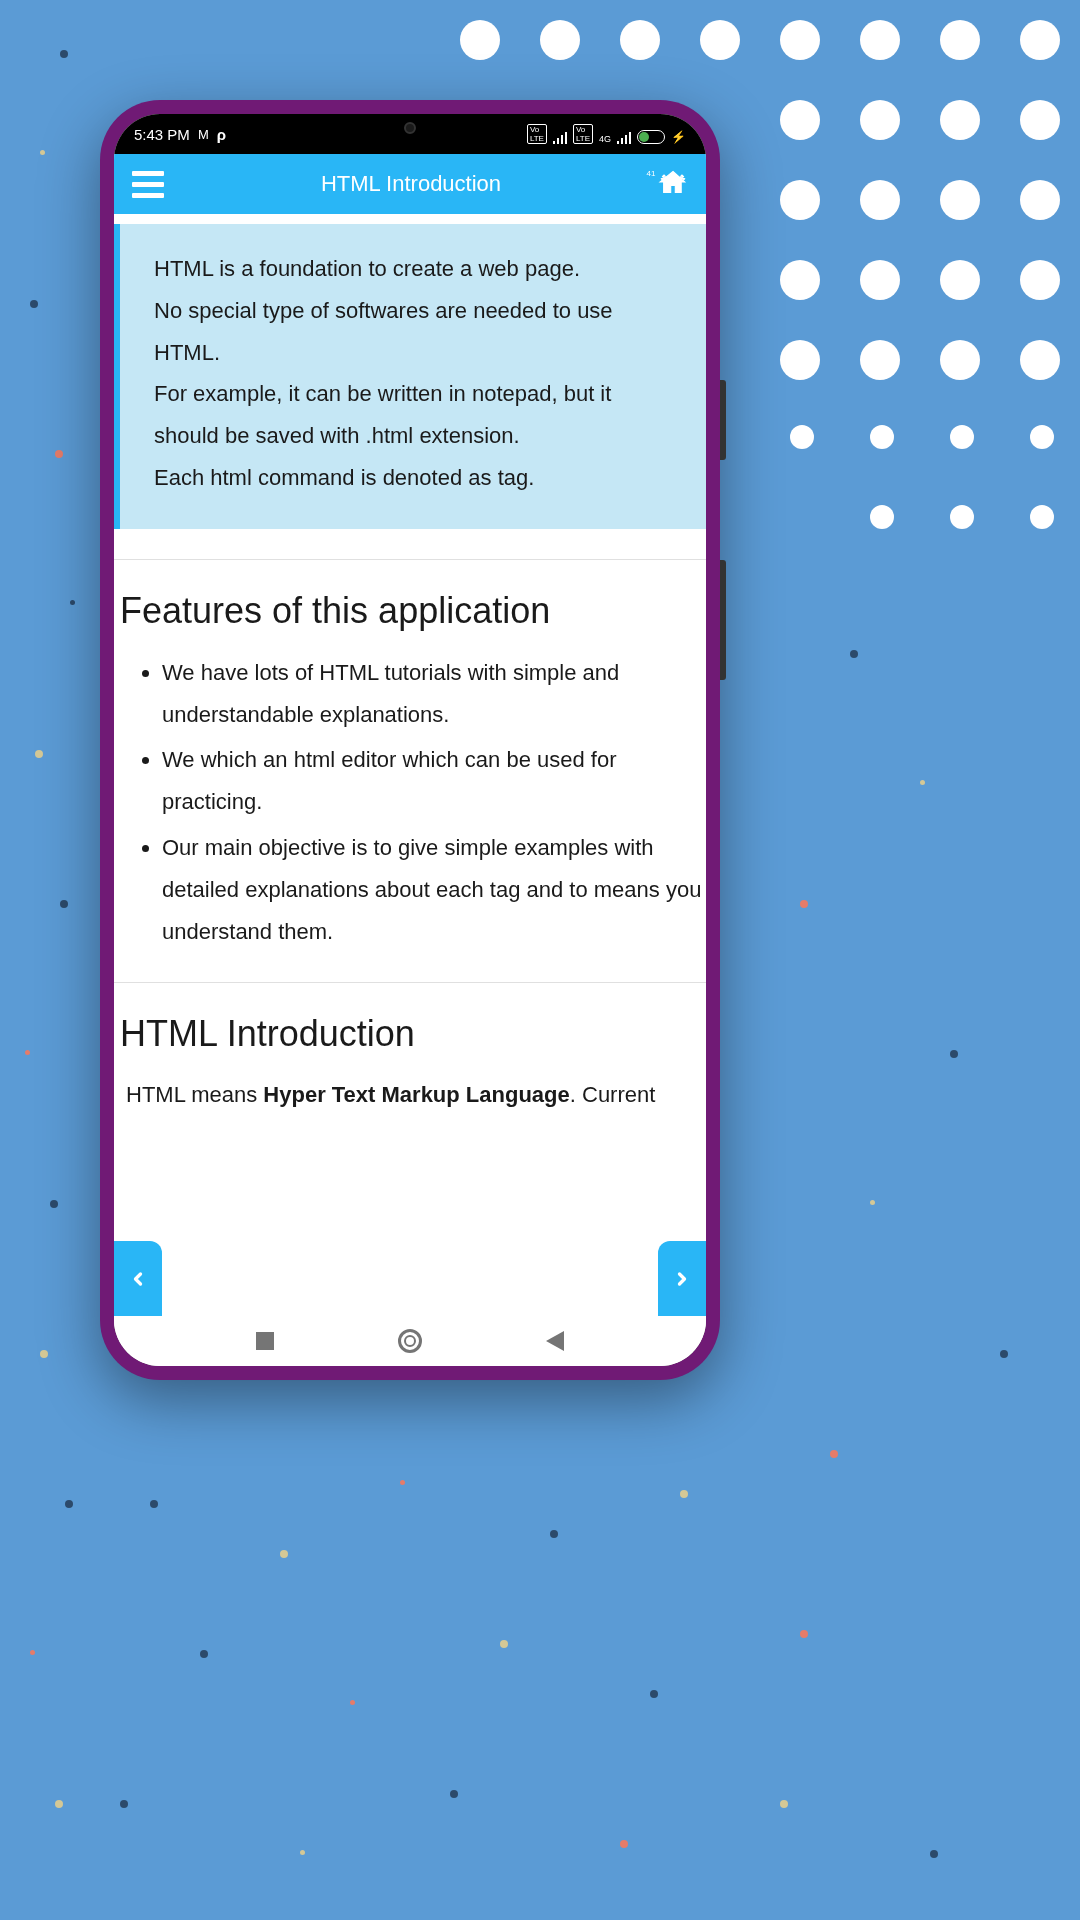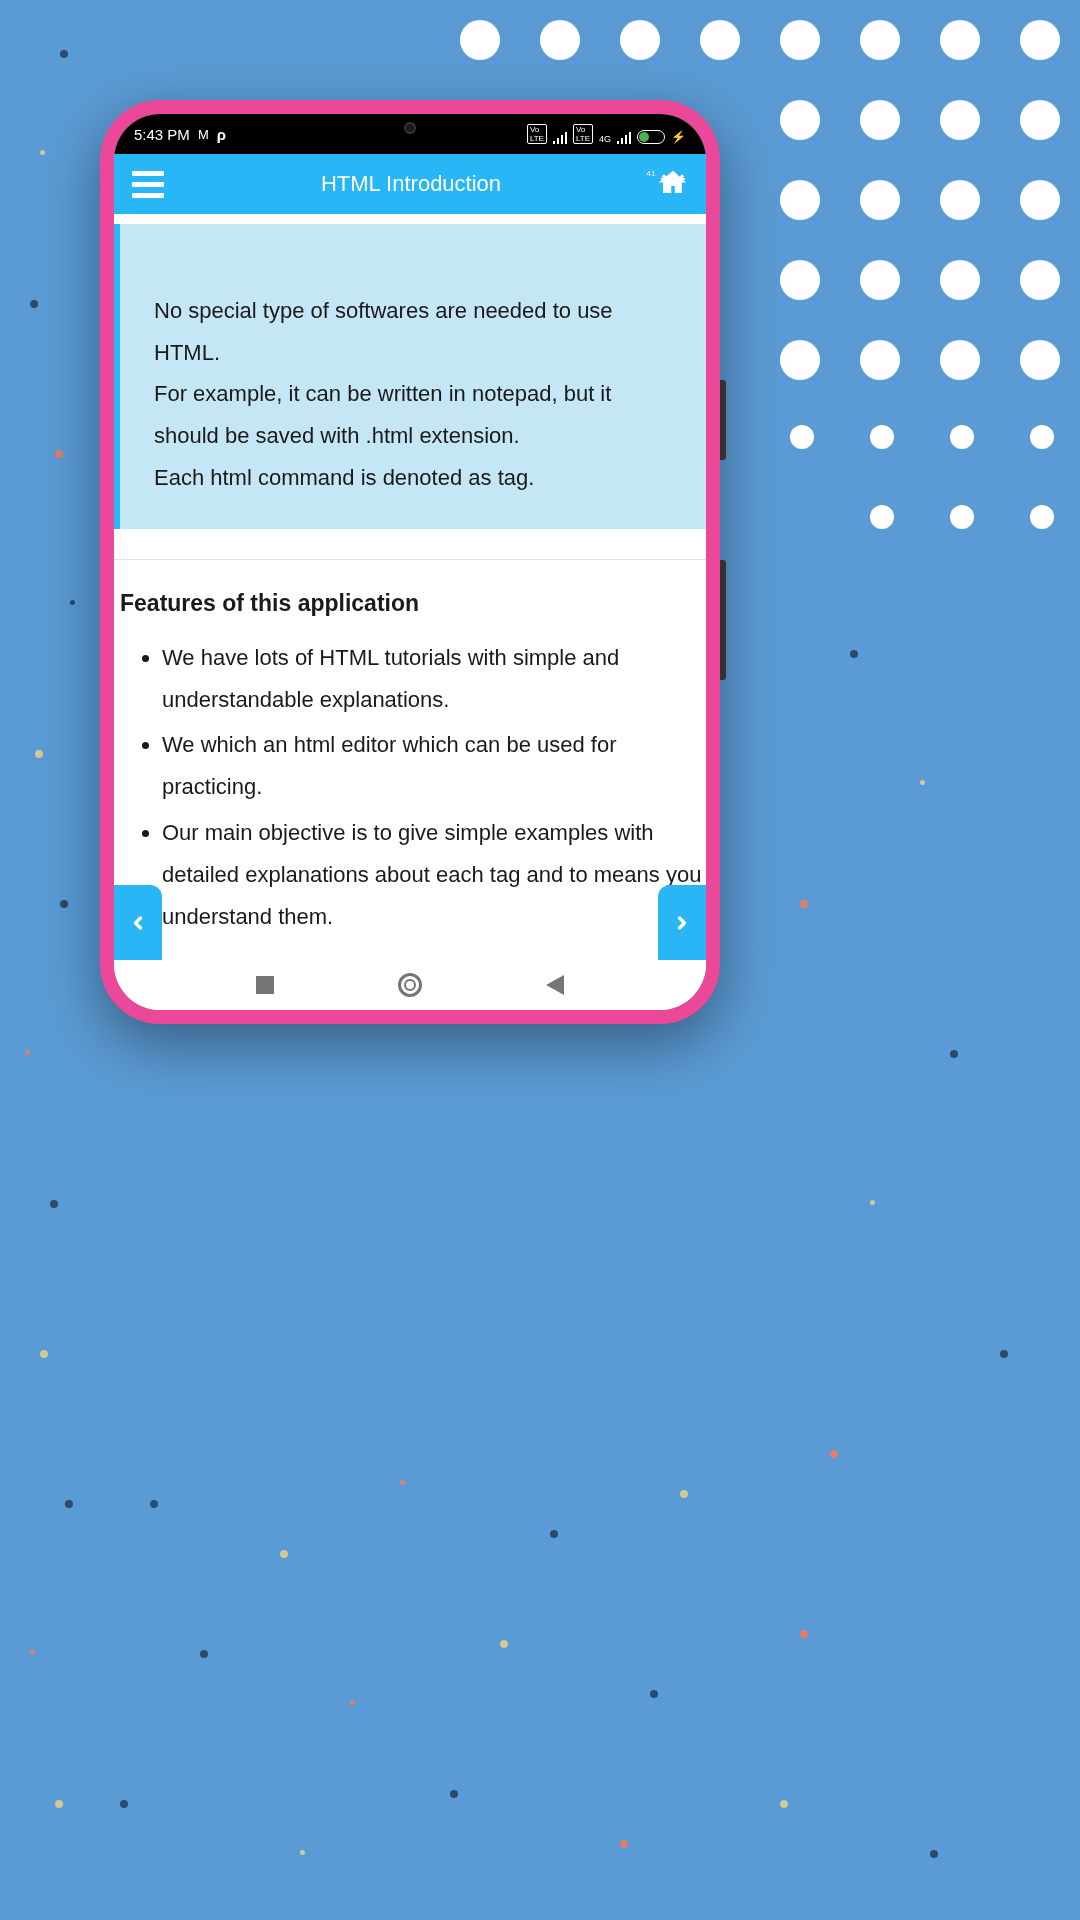--- a/index.html
+++ b/index.html
@@ -21,22 +21,22 @@
   .bg-dot.white-med { width: 24px; height: 24px; background: #fff; }
   .bg-dot.small { width: 8px; height: 8px; }
   .bg-dot.tiny { width: 5px; height: 5px; }
   
   
   .phone-frame {
     position: absolute;
     left: 100px;
     top: 100px;
     width: 620px;
-    height: 924px;
-    background: #ec4899;
+    height: 1280px;
+    background: #701a75;
     border-radius: 60px;
     box-shadow: 0 20px 60px rgba(0,0,0,0.4);
     padding: 14px;
   }
   .phone-side-button {
     position: absolute;
     right: -6px;
     width: 6px;
     background: #333;
     border-radius: 0 3px 3px 0;
@@ -173,22 +173,22 @@
   }
   .info-box .bold { font-weight: 400; }
   
   .section-divider {
     height: 1px;
     background: #e0e0e0;
     margin: 30px 0 20px;
   }
   
   .section-heading {
-    font-size: 23px;
-    font-weight: 700;
+    font-size: 36px;
+    font-weight: 400;
     color: #1a1a1a;
     padding: 10px 6px 20px;
   }
   
   .bullet-list {
     list-style: disc;
     padding-left: 48px;
   }
   .bullet-list li {
     font-size: 22px;
@@ -371,40 +371,43 @@
               <path d="M12 3l10 9h-3v9h-5v-6h-4v6H4v-9H1l11-9z M4 9l2-1.8M20 9l-2-1.8" stroke="#fff" stroke-width="1" fill="#fff"></path>
               <path d="M2 10 L4 8 M22 10 L20 8 M3 8 L5 6 M21 8 L19 6" stroke="#fff" stroke-width="2" fill="none"></path>
             </svg>
         </div>
       </div>
 
       <div class="content">
         <div class="scroll-content">
 
           <div class="info-box">
-            <br>
+            <span>HTML is a foundation to create a web page.</span><br>
             <span>No special type of softwares are needed to use HTML.</span><br>
             <span>For example, it can be written in notepad, but it should be saved with </span><span class="bold">.html</span><span> extension.</span><br>
             <span>Each html command is denoted as </span><span class="bold">tag</span><span>.</span>
           </div>
 
           <div class="section-divider"></div>
 
           <h2 class="section-heading">Features of this application</h2>
 
           <ul class="bullet-list">
             <li>We have lots of HTML tutorials with simple and understandable explanations.</li>
             <li>We which an html editor which can be used for practicing.</li>
             <li>Our main objective is to give simple examples with detailed explanations about each tag and to means you understand them.</li>
           </ul>
 
           <div class="section-divider"></div>
 
           <h2 class="section-heading">HTML Introduction</h2>
 
+          <div class="intro-text">
+            <span>HTML means </span><span class="bold">Hyper Text Markup Language</span><span>. Current</span>
+          </div>
 
         </div>
 
         <div class="nav-btn prev">
           <svg width="20" height="20" viewBox="0 0 24 24">
               <path d="M15 6l-6 6 6 6" stroke="#fff" stroke-width="4" fill="none" stroke-linecap="round" stroke-linejoin="round"></path>
             </svg>
         </div>
         <div class="nav-btn next">
           <svg width="20" height="20" viewBox="0 0 24 24">

